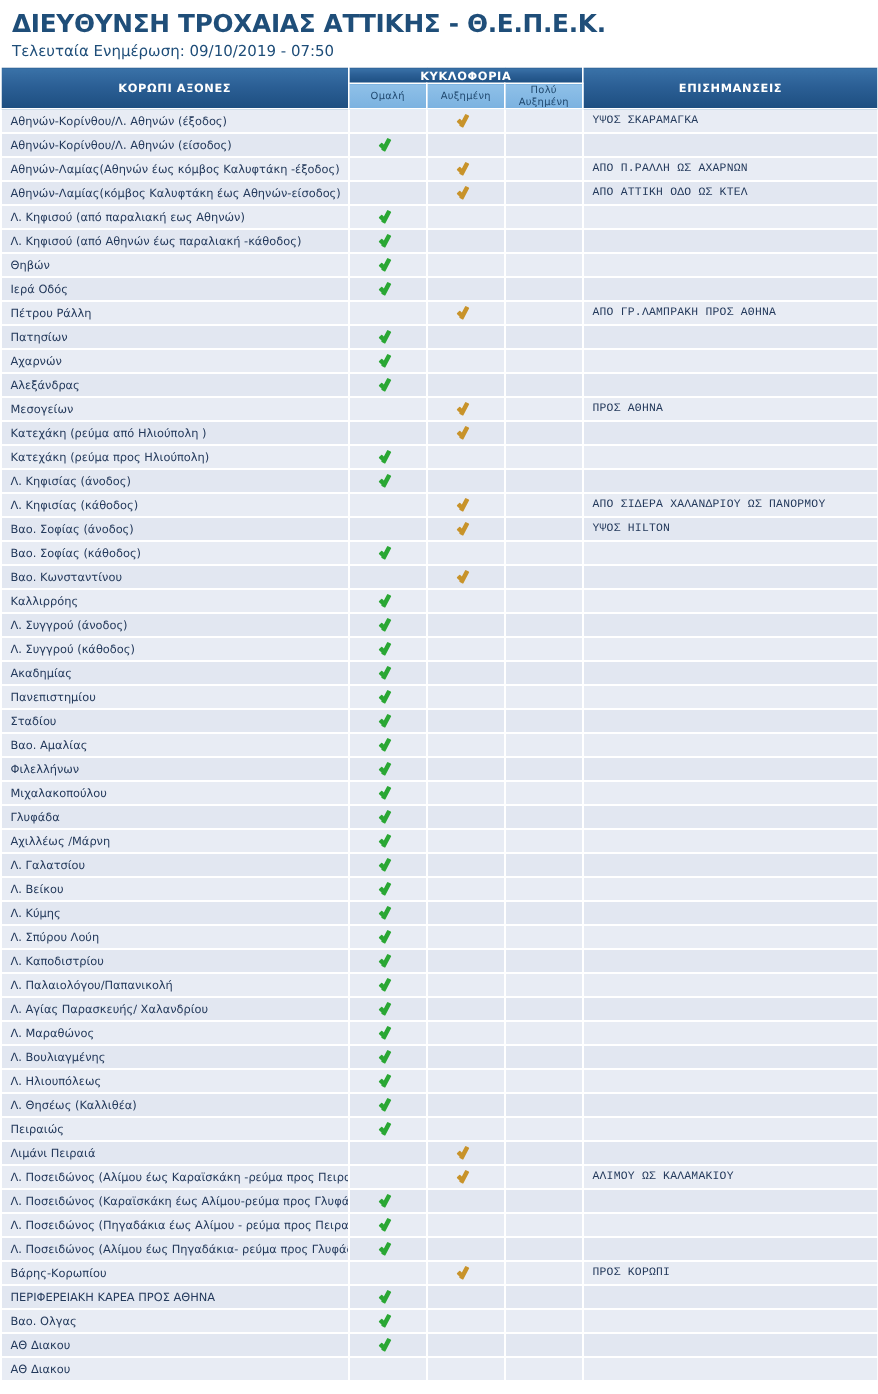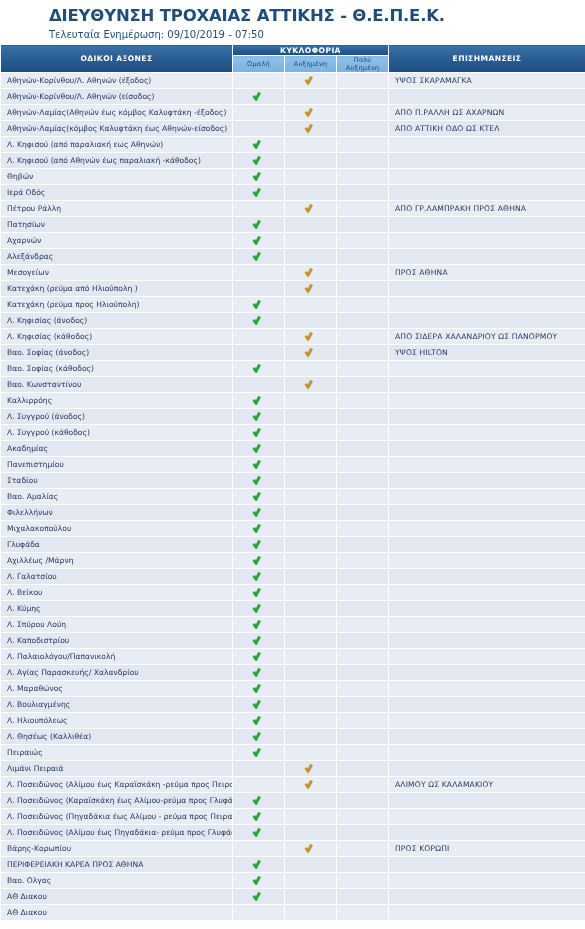--- a/index.html
+++ b/index.html
@@ -9,21 +9,21 @@
     background: #ffffff;
     font-family: "DejaVu Sans", "Liberation Sans", sans-serif;
   }
   .page {
     width: 585px;
     min-height: 929px;
     position: relative;
     background: #ffffff;
     overflow: hidden;
   }
-  .hdr-block { padding: 6px 8px 0 8px; margin-left: 41px; }
+  .hdr-block { padding: 6px 8px 0 8px; }
   .main-title {
     color: #1f4e79;
     font-size: 16.5px;
     font-weight: bold;
     letter-spacing: -0.2px;
     line-height: 20px;
     margin: 0 0 3px 0;
     white-space: nowrap;
   }
   .sub-title {
@@ -79,21 +79,21 @@
     vertical-align: middle;
     background: #e8ecf4;
     white-space: nowrap;
     overflow: hidden;
   }
   tbody tr:nth-child(even) td { background: #e2e7f1; }
   td.mark {
     padding: 0;
     text-align: center;
   }
-  td.remark { padding-left: 6px; letter-spacing: 0.15px; }
+  td.remark { padding-left: 6px; letter-spacing: 0.15px; font-family: Liberation Mono, monospace; }
   td.road-bold { font-weight: normal; }
 
   .chk {
     display: inline-block;
     width: 11px;
     height: 11px;
     position: relative;
     vertical-align: middle;
   }
   .chk::before {
@@ -134,21 +134,21 @@
   <table class="traffic">
     <colgroup>
       <col class="c-road">
         <col class="c-sm">
         <col class="c-inc">
         <col class="c-very">
         <col class="c-rem">
     </colgroup>
     <thead>
       <tr>
-        <th class="h-road" rowspan="2">ΟΔΙΚΟΙ ΑΞΟΝΕΣ</th>
+        <th class="h-road" rowspan="2">ΚΟΡΩΠΙ ΑΞΟΝΕΣ</th>
         <th class="h-traffic" colspan="3">ΚΥΚΛΟΦΟΡΙΑ</th>
         <th class="h-rem" rowspan="2">ΕΠΙΣΗΜΑΝΣΕΙΣ</th>
       </tr>
       <tr>
         <th class="h-sub">Ομαλή</th>
         <th class="h-sub">Αυξημένη</th>
         <th class="h-sub">Πολύ Αυξημένη</th>
       </tr>
     </thead>
     <tbody id="tbody">

